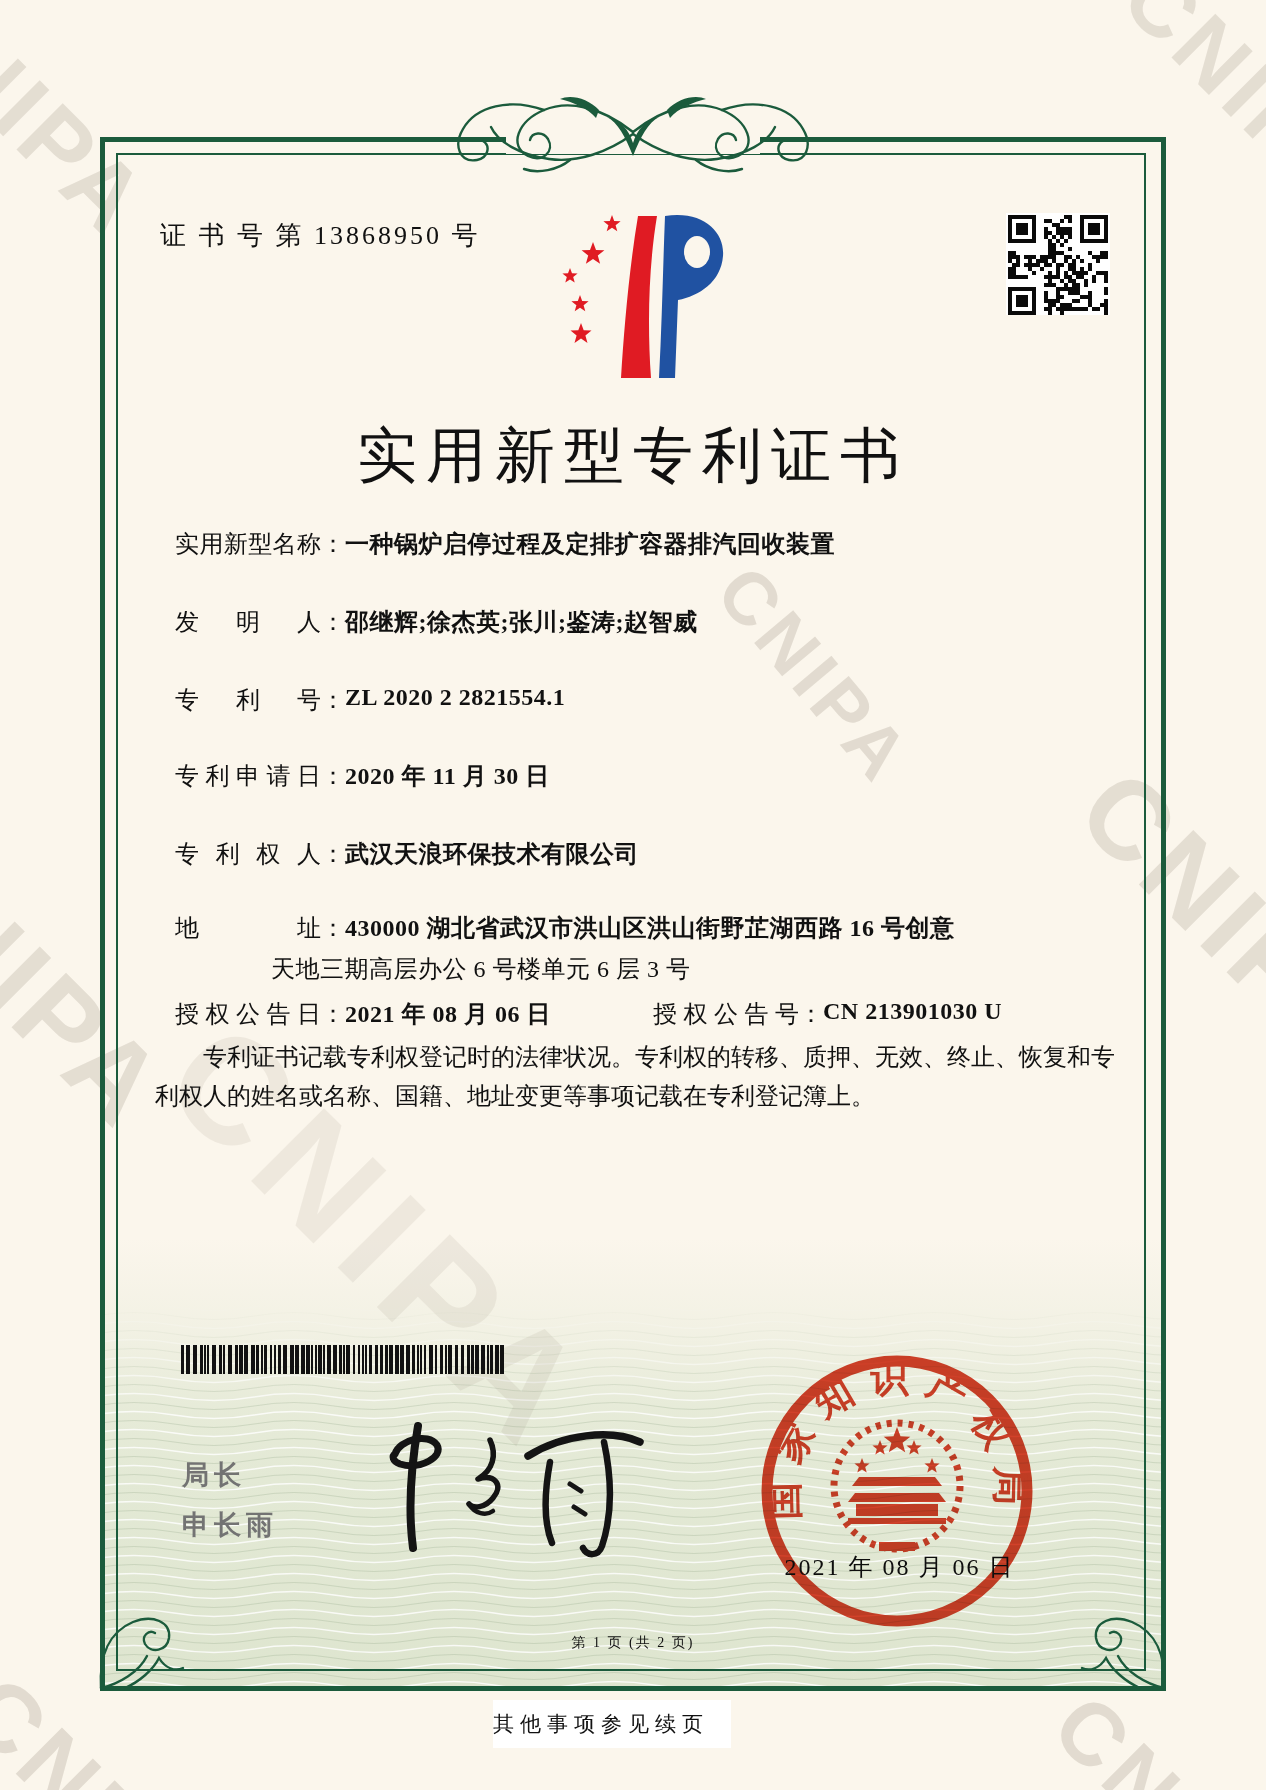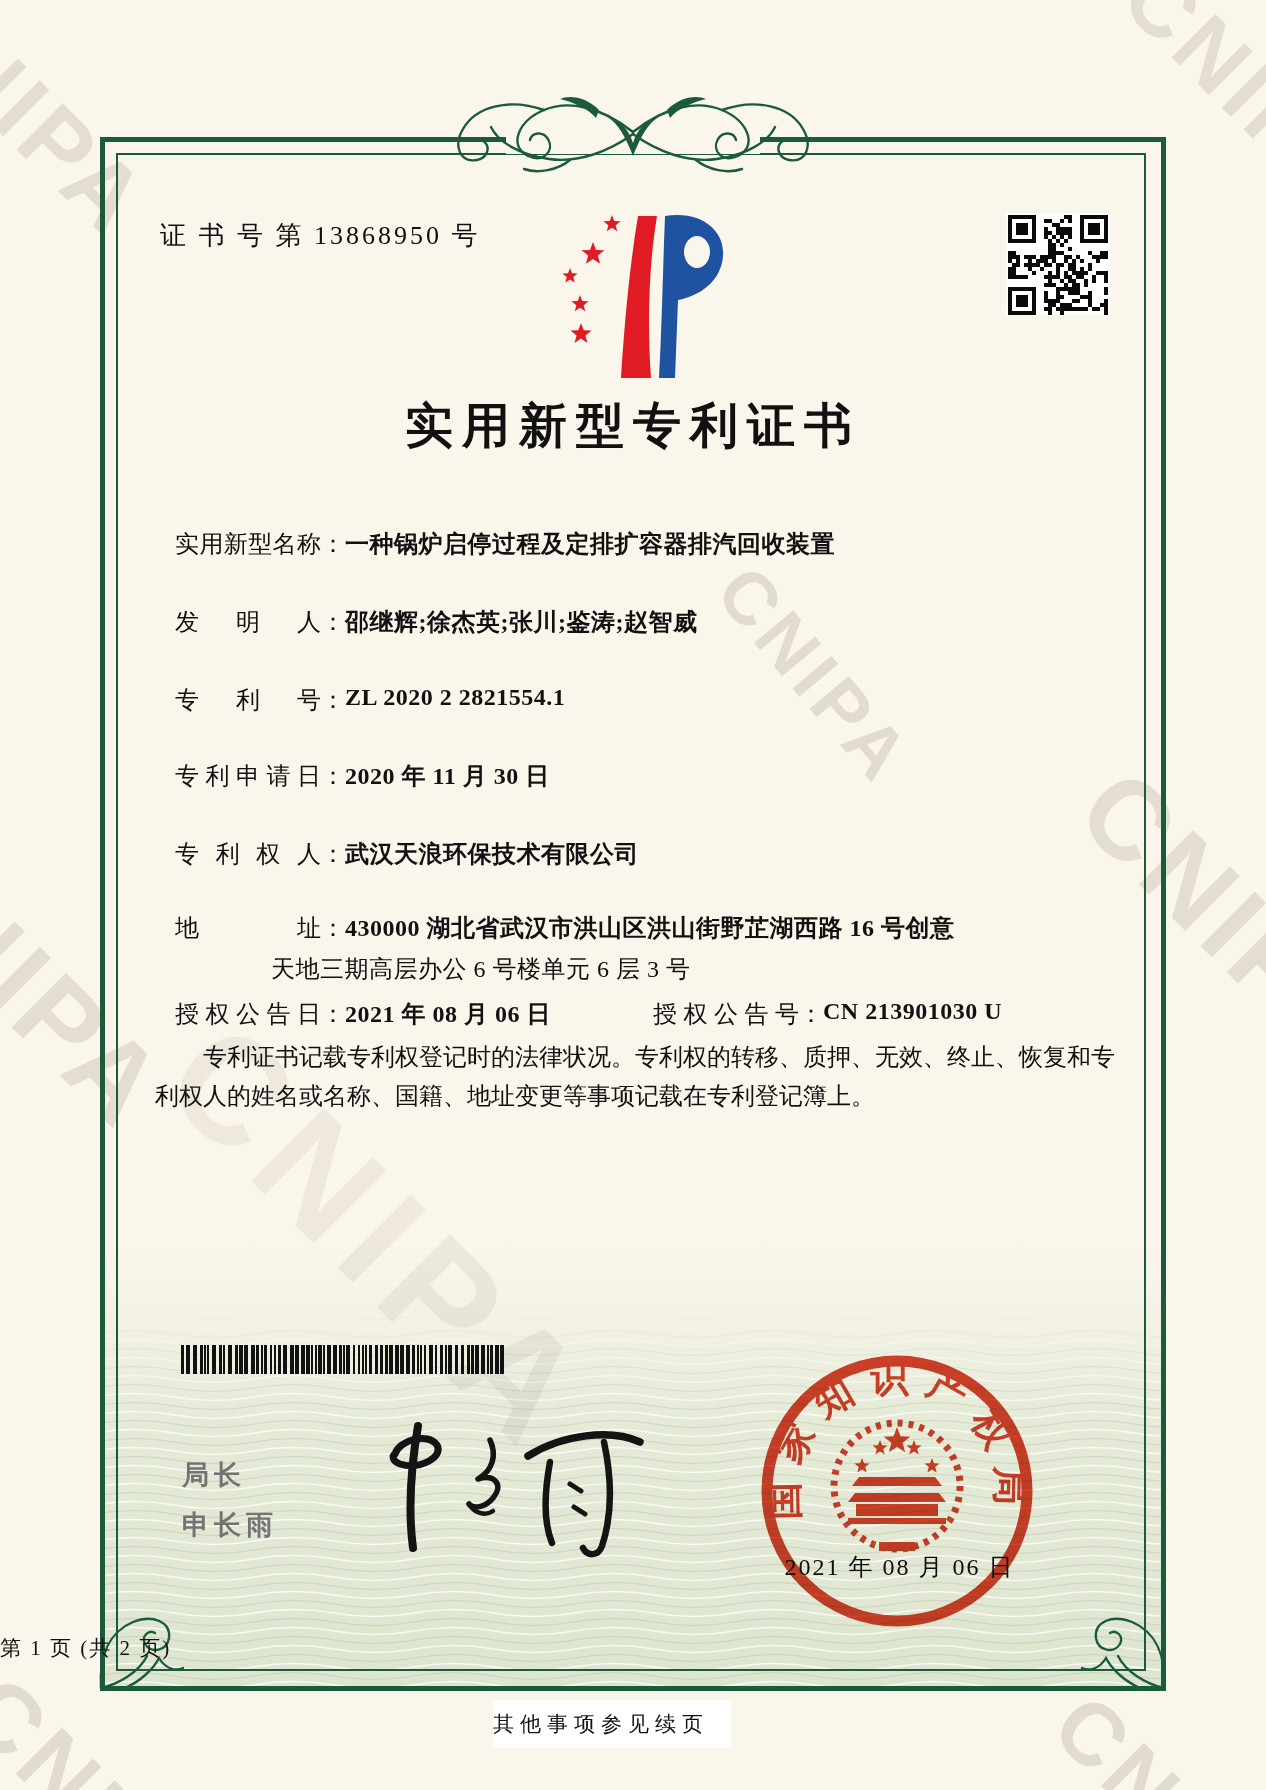--- a/index.html
+++ b/index.html
@@ -32,41 +32,41 @@
   
   .guilloche{position:absolute;left:104px;top:1238px;width:1058px;height:450px;z-index:2;
     background:linear-gradient(180deg, rgba(229,234,216,0) 0px, rgba(229,234,216,.4) 90px,
       rgba(227,233,213,.85) 170px, #e3e9d5 240px, #dee5cf 100%);}
   .guilloche svg{-webkit-mask-image:linear-gradient(180deg,transparent 0%,transparent 14%,#000 38%);
     mask-image:linear-gradient(180deg,transparent 0%,transparent 14%,#000 38%);}
   
   .cert-no{position:absolute;left:160px;top:218px;font-size:26px;letter-spacing:3px;z-index:6;}
   .logo{position:absolute;left:550px;top:210px;z-index:6;}
   .qr{position:absolute;left:1006px;top:213px;z-index:6;}
-  .title{position:absolute;left:0;top:394px;width:100%;text-align:center;
-    font-size:48px;font-weight:bold;letter-spacing:9px;z-index:6;}
+  .title{position:absolute;left:0;top:416px;width:100%;text-align:center;
+    font-size:60px;font-weight:normal;letter-spacing:9px;z-index:6;}
   .row{position:absolute;left:175px;width:980px;font-size:24px;z-index:6;white-space:nowrap;}
   .lbl{display:inline-block;width:146px;text-align:justify;text-align-last:justify;vertical-align:top;}
   .colon{display:inline-block;vertical-align:top;}
   .val{display:inline-block;vertical-align:top;letter-spacing:.5px;font-weight:bold;}
   .addr2{margin-left:96px;letter-spacing:.5px;}
   .grant-no-pair{position:absolute;left:478px;top:0;}
   .paras{position:absolute;left:155px;top:1038px;width:960px;z-index:6;
     font-size:24px;line-height:39px;text-align:justify;}
   .paras p{margin:0;text-indent:2em;}
   .barcode{position:absolute;left:181px;top:1345px;z-index:6;}
   .director{position:absolute;left:182px;top:1450px;z-index:6;
     font-family:"Liberation Sans",sans-serif;font-weight:bold;font-size:27px;
     letter-spacing:5px;color:#737373;line-height:50px;}
   .signature{position:absolute;left:378px;top:1412px;z-index:6;}
   .seal{position:absolute;left:752px;top:1344px;z-index:7;mix-blend-mode:multiply;opacity:.95;}
   .seal-date{position:absolute;left:782px;top:1551px;width:235px;text-align:center;
     font-size:24px;letter-spacing:2px;color:#0d0d0d;z-index:8;}
-  .page-no{position:absolute;left:0;top:1634px;width:100%;
-    font-size:21px;letter-spacing:2px;z-index:6;}
+  .page-no{position:absolute;left:0;top:1634px;width:100%;text-align:center;
+    font-size:14px;letter-spacing:2px;z-index:6;}
   .footer-note{position:absolute;left:493px;top:1700px;width:238px;height:48px;
     background:#ffffff;z-index:6;text-align:left;line-height:48px;
     font-size:21px;letter-spacing:6px;}
 </style>
 </head>
 <body>
 
 <div class="page">
 
   <span class="wm wm1">CNIPA</span>

